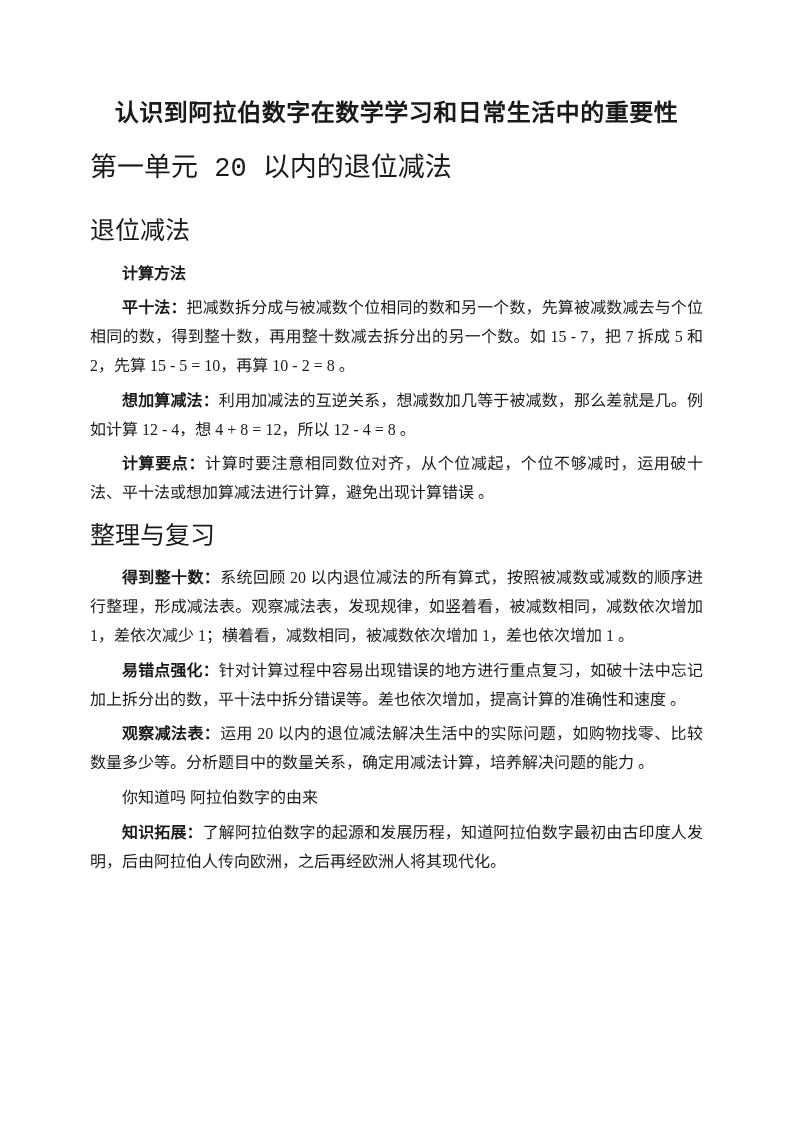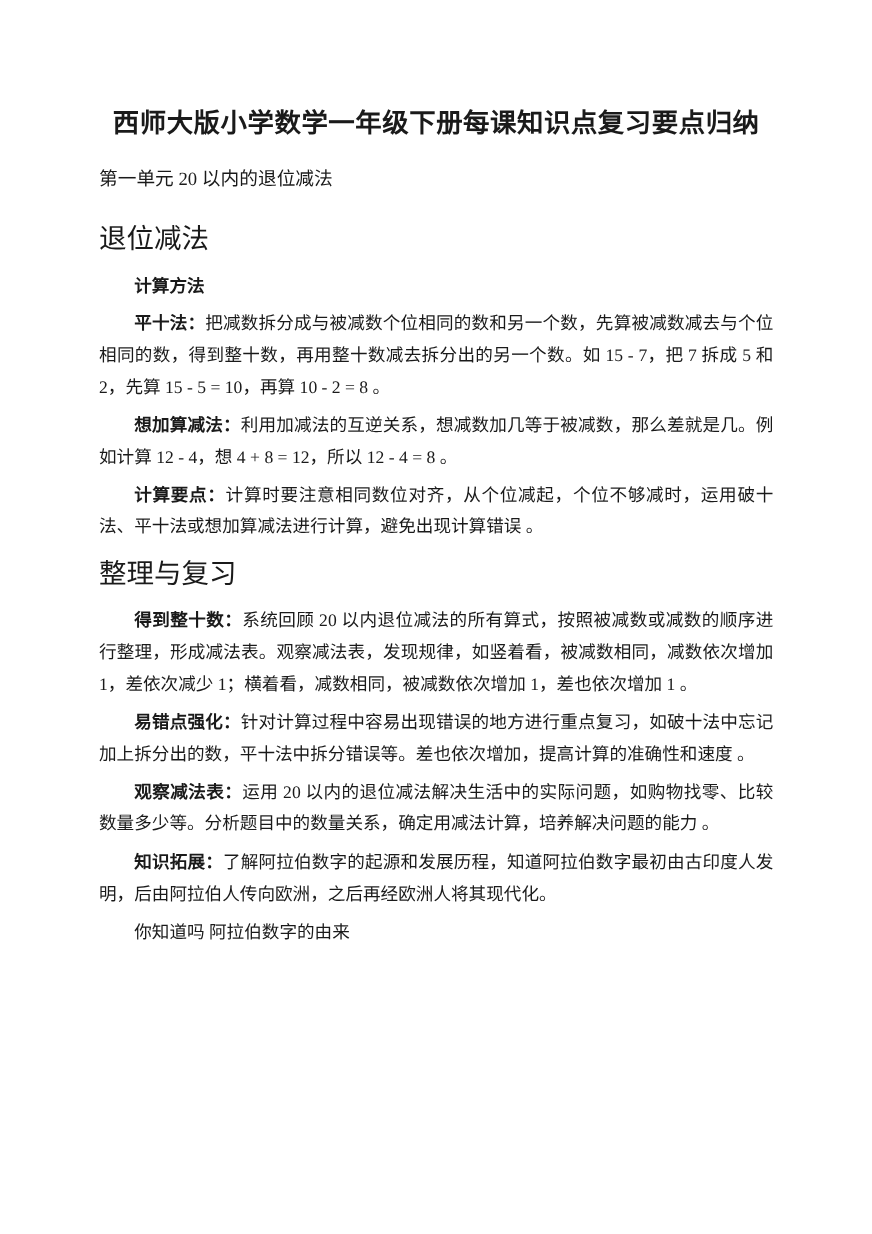--- a/index.html
+++ b/index.html
@@ -22,22 +22,22 @@
   .doc-title {
     font-family: "Liberation Sans", "DejaVu Sans", sans-serif;
     font-size: 24px;
     font-weight: 700;
     line-height: 1.25;
     text-align: center;
     letter-spacing: 0.5px;
     margin: 0 0 24px 0;
   }
   .unit-heading {
-    font-family: Liberation Serif, serif;
-    font-size: 17px;
+    font-family: Liberation Mono, monospace;
+    font-size: 27px;
     font-weight: 500;
     line-height: 1.3;
     margin: 0 0 27px 0;
   }
   .section-heading {
     font-family: "Liberation Sans", "DejaVu Sans", sans-serif;
     font-size: 25px;
     font-weight: 500;
     line-height: 1.3;
     margin: 0 0 13px 0;
@@ -61,21 +61,21 @@
   }
   .para .plabel {
     font-weight: 700;
   }
 </style>
 </head>
 <body>
 
 <div class="page">
 
-  <h1 class="doc-title">西师大版小学数学一年级下册每课知识点复习要点归纳</h1>
+  <h1 class="doc-title">认识到阿拉伯数字在数学学习和日常生活中的重要性</h1>
 
   <h2 class="unit-heading">第一单元 20 以内的退位减法</h2>
 
   <section>
     <h3 class="section-heading">退位减法</h3>
 
     <p class="sub-label">计算方法</p>
 
 
     <p class="para"><b class="plabel">平十法：</b><span>把减数拆分成与被减数个位相同的数和另一个数，先算被减数减去与个位相同的数，得到整十数，再用整十数减去拆分出的另一个数。如 15 - 7，把 7 拆成 5 和 2，先算 15 - 5 = 10，再算 10 - 2 = 8 。</span></p>
@@ -87,19 +87,19 @@
 
   <section>
     <h3 class="section-heading second">整理与复习</h3>
 
     <p class="para"><b class="plabel">得到整十数：</b><span>系统回顾 20 以内退位减法的所有算式，按照被减数或减数的顺序进行整理，形成减法表。观察减法表，发现规律，如竖着看，被减数相同，减数依次增加 1，差依次减少 1；横着看，减数相同，被减数依次增加 1，差也依次增加 1 。</span></p>
 
     <p class="para"><b class="plabel">易错点强化：</b><span>针对计算过程中容易出现错误的地方进行重点复习，如破十法中忘记加上拆分出的数，平十法中拆分错误等。差也依次增加，提高计算的准确性和速度 。</span></p>
 
     <p class="para"><b class="plabel">观察减法表：</b><span>运用 20 以内的退位减法解决生活中的实际问题，如购物找零、比较数量多少等。分析题目中的数量关系，确定用减法计算，培养解决问题的能力 。</span></p>
 
+    <p class="para"><span>你知道吗 阿拉伯数字的由来</span></p>
+
     <p class="para"><b class="plabel">知识拓展：</b><span>了解阿拉伯数字的起源和发展历程，知道阿拉伯数字最初由古印度人发明，后由阿拉伯人传向欧洲，之后再经欧洲人将其现代化。</span></p>
-
-    <p class="para"><span>你知道吗 阿拉伯数字的由来</span></p>
 
   </section>
 
 </div>
 
 </body></html>

